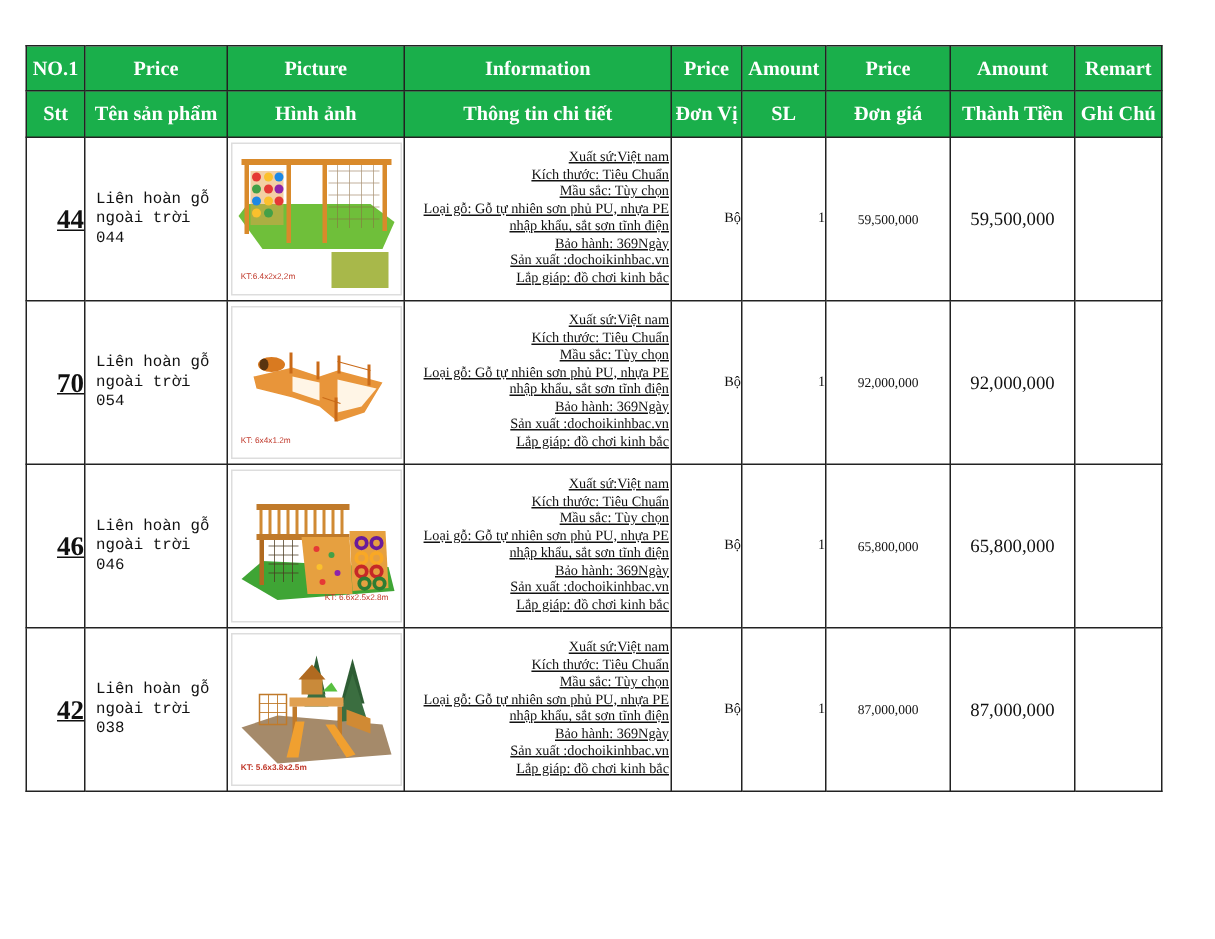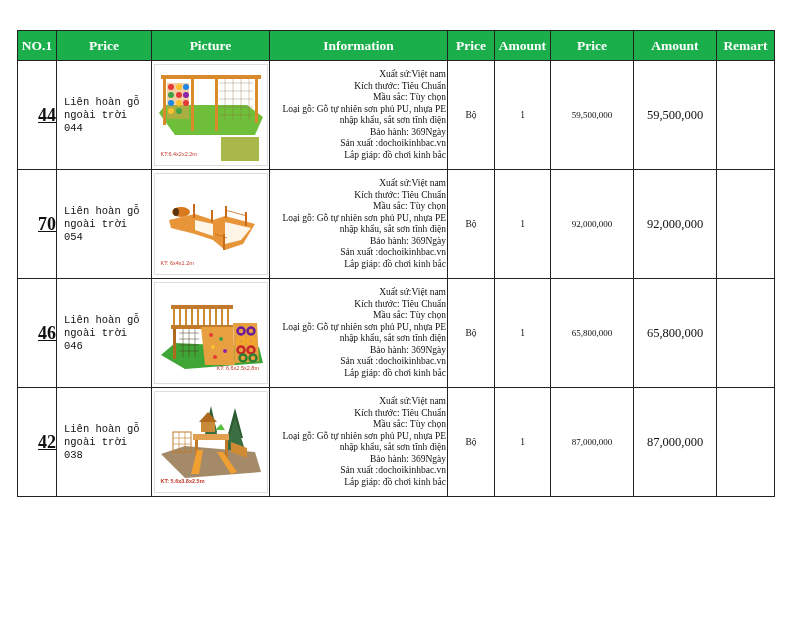--- a/index.html
+++ b/index.html
@@ -5,22 +5,22 @@
   html, body { margin: 0; padding: 0; background: #ffffff; }
   body { width: 810px; height: 626px; position: relative; overflow: hidden; font-family: "Liberation Serif", serif; }
   table.quote { position: absolute; left: 17px; top: 30px; border-collapse: collapse; table-layout: fixed; width: 757px; }
   table.quote td, table.quote th { border: 1px solid #222; padding: 0; }
   th.h { background: #1aaf4b; color: #ffffff; font-weight: bold; font-size: 13.5px; height: 29px; text-align: center; vertical-align: middle; border-color: #1a3a1a; }
   tr.hr2 th.h { height: 30px; }
   tr.row td { height: 108px; vertical-align: middle; color: #111; }
   td.stt { text-align: right; padding-left: 3px !important; font-weight: bold; font-size: 18px; text-decoration: underline; }
   td.name { font-size: 10.5px; line-height: 13px; padding-left: 7px !important; padding-right: 4px !important; font-family: Liberation Mono, monospace; }
   td.pic { text-align: center; }
-  td.info { text-align: right; font-size: 9.5px; line-height: 11.5px; padding-right: 1px !important; white-space: nowrap; }
-  td.unit, td.num { text-align: center; font-size: 9.5px; }
+  td.info { text-align: right; font-size: 9.5px; line-height: 11.5px; padding-right: 1px !important; white-space: nowrap; text-decoration: underline; }
+  td.unit, td.num { text-align: right; font-size: 9.5px; }
   td.price { text-align: center; font-size: 9px; }
   td.amount { text-align: center; font-size: 12.5px; }
   .imgbox { width: 112px; height: 100px; margin: 0 auto; position: relative; background: #fff; border: 1px solid #ddd; overflow: hidden; }
   .kt { position: absolute; left: 6px; bottom: 8px; font-size: 5.5px; color: #c0392b; font-family: "Liberation Sans", sans-serif; }
   .kt.blk { color: #c0392b; font-weight: bold; }
 </style>
 </head>
 <body>
 
 <table class="quote">
@@ -39,20 +39,31 @@
     <tr>
       <th class="h">NO.1</th>
       <th class="h">Price</th>
       <th class="h">Picture</th>
       <th class="h">Information</th>
       <th class="h">Price</th>
       <th class="h">Amount</th>
       <th class="h">Price</th>
       <th class="h">Amount</th>
       <th class="h">Remart</th>
+    </tr>
+    <tr class="hr2">
+      <th class="h">Stt</th>
+      <th class="h">Tên sản phẩm</th>
+      <th class="h">Hình ảnh</th>
+      <th class="h">Thông tin chi tiết</th>
+      <th class="h">Đơn Vị</th>
+      <th class="h">SL</th>
+      <th class="h">Đơn giá</th>
+      <th class="h">Thành Tiền</th>
+      <th class="h">Ghi Chú</th>
     </tr>
   </thead>
   <tbody>
 
     <tr class="row">
       <td class="stt">44</td>
       <td class="name">Liên hoàn gỗ ngoài trời 044</td>
       <td class="pic">
         <div class="imgbox">
           <svg width="112" height="100" viewBox="0 0 112 100">

